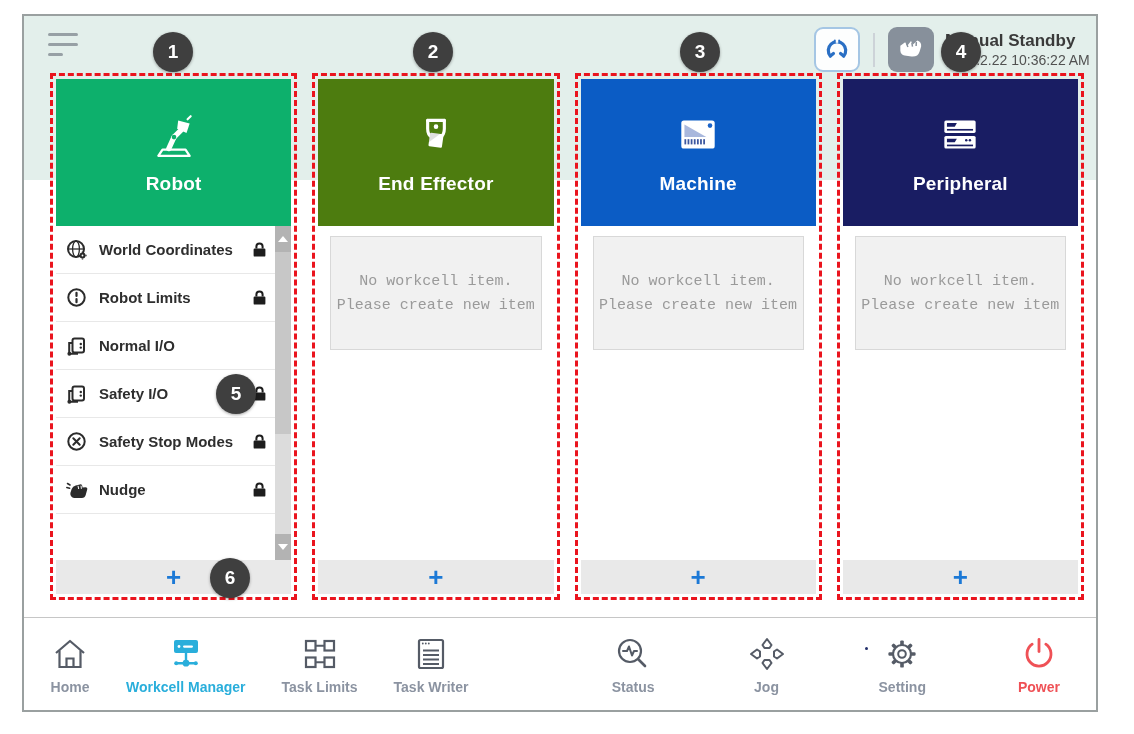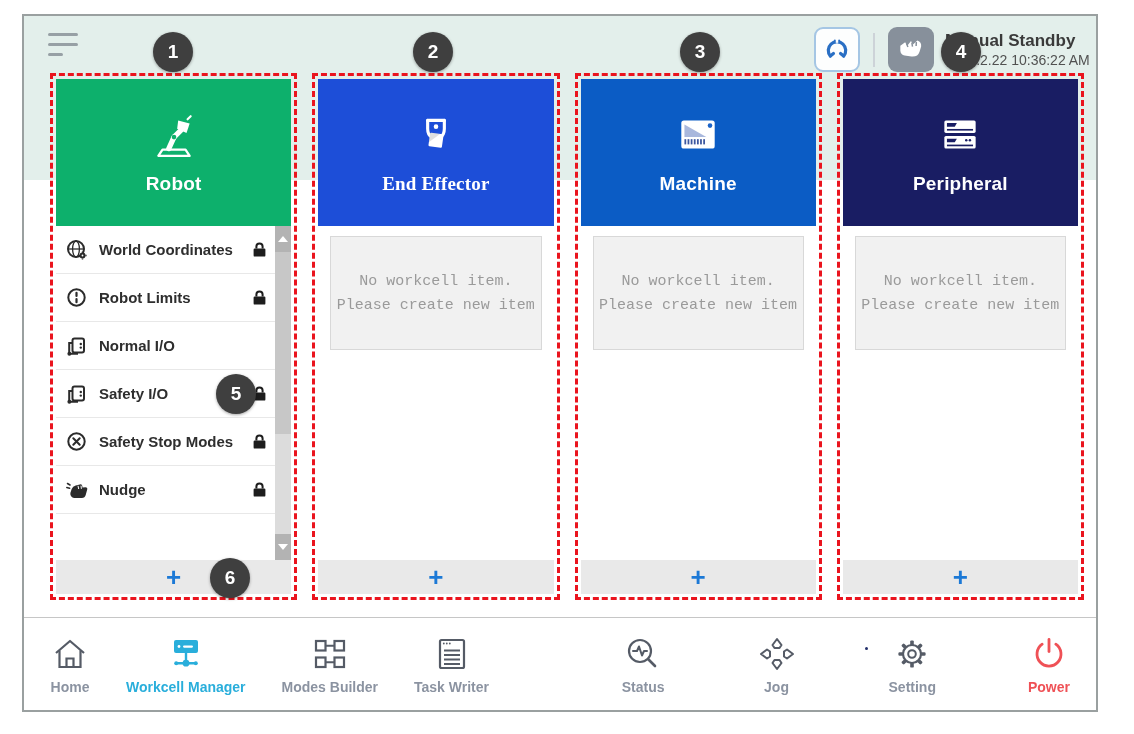--- a/index.html
+++ b/index.html
@@ -34,21 +34,21 @@
   .status-time  { font-size:14px; color:#515151; line-height:1.2; }
 
   
   .columns { position:absolute; left:26px; top:57px; width:1034px; height:527px;
              display:grid; grid-template-columns:repeat(4,1fr); gap:15px; }
   .callout-box { border:3px dashed #ea141e; padding:3px; display:flex; flex-direction:column; }
   .col-card { flex:1; display:flex; flex-direction:column; min-height:0; }
   .col-header { height:147px; color:#fff; display:flex; flex-direction:column;
                 align-items:center; justify-content:center; gap:10px; cursor:pointer; }
   .col-header.robot      { background:#0db06c; }
-  .col-header.endeff     { background:#1d4ed8;font-family:Liberation Serif, serif; }
+  .col-header.endeff     { background:#4d7c0f; }
   .col-header.machine    { background:#0b5cc5; }
   .col-header.peripheral { background:#191d63; }
   .col-title { font-size:19px; font-weight:700; letter-spacing:.2px; }
   .col-body { flex:1; background:#ffffff; position:relative; overflow:hidden; min-height:0; }
   .col-footer { height:34px; background:#e9e9e9; display:flex; align-items:center; justify-content:center;
                 font-size:26px; font-weight:700; color:#1c79d6; line-height:26px; cursor:pointer; }
 
   
   .robot-list { position:absolute; left:0; top:0; right:16px; bottom:0; }
   .row { height:48px; border-bottom:1px solid #e8e8e8; display:flex; align-items:center;
@@ -66,21 +66,21 @@
   .tri-down { width:0; height:0; border-left:5px solid transparent; border-right:5px solid transparent; border-top:6px solid #fff; }
   .sb-thumb { position:absolute; left:0; top:26px; width:16px; height:182px; background:#c7c7c7; cursor:grab; }
 
   
   .empty-box { margin:10px 12px; height:114px; background:#f1f1f1; border:1px solid #d8d8d8;
                display:flex; flex-direction:column; align-items:center; justify-content:center; gap:7px;
                color:#9a9a9a; font-size:15px;font-family:Liberation Mono, monospace; }
 
   
   .nav { position:absolute; left:0; right:0; bottom:0; height:93px; border-top:1px solid #c6c6c6;
-         background:#fff; display:flex; align-items:center; justify-content:space-between; padding:4px 26px 0 26px; }
+         background:#fff; display:flex; align-items:center; justify-content:space-between; padding:4px 36px 0 26px; }
   .nav-left { display:flex; align-items:flex-end; gap:36px; }
   .nav-right { display:flex; align-items:flex-end; gap:92px; }
   .nav-item { display:flex; flex-direction:column; align-items:center; gap:5px;
               font-size:14px; font-weight:700; color:#8b93a1; cursor:pointer; }
   .nav-item.active { color:#29aedb; }
   .nav-item.power  { color:#ef5156; }
   .stray-dot { position:absolute; left:841px; top:631px; width:3px; height:3px; border-radius:50%; background:#23306b; }
 
   
   .badge { position:absolute; width:40px; height:40px; border-radius:50%; background:#3f3f3f;
@@ -385,21 +385,21 @@
           <svg width="40" height="34" viewBox="0 0 40 34">
             <g fill="none" stroke="#555b66" stroke-width="2.2">
               <rect x="6" y="4" width="9.5" height="9.5"></rect>
               <rect x="24.5" y="4" width="9.5" height="9.5"></rect>
               <rect x="6" y="20.5" width="9.5" height="9.5"></rect>
               <rect x="24.5" y="20.5" width="9.5" height="9.5"></rect>
               <path d="M15.5 8.75 H24.5 M15.5 25.25 H24.5"></path>
             </g>
           </svg>
         </span>
-        <span>Modes Builder</span>
+        <span>Task Limits</span>
       </div>
       <div class="nav-item">
         <span>
           <svg width="40" height="34" viewBox="0 0 40 34">
             <rect x="8" y="3" width="24" height="28" rx="1.5" fill="none" stroke="#555b66" stroke-width="2.2"></rect>
             <circle cx="11.8" cy="6.5" r="0.9" fill="#555b66"></circle>
               <circle cx="14.8" cy="6.5" r="0.9" fill="#555b66"></circle>
               <circle cx="17.8" cy="6.5" r="0.9" fill="#555b66"></circle>
             <path d="M12 13.5 H28 M12 18 H28 M12 22.5 H28 M12 27 H28" stroke="#555b66" stroke-width="2"></path>
           </svg>

